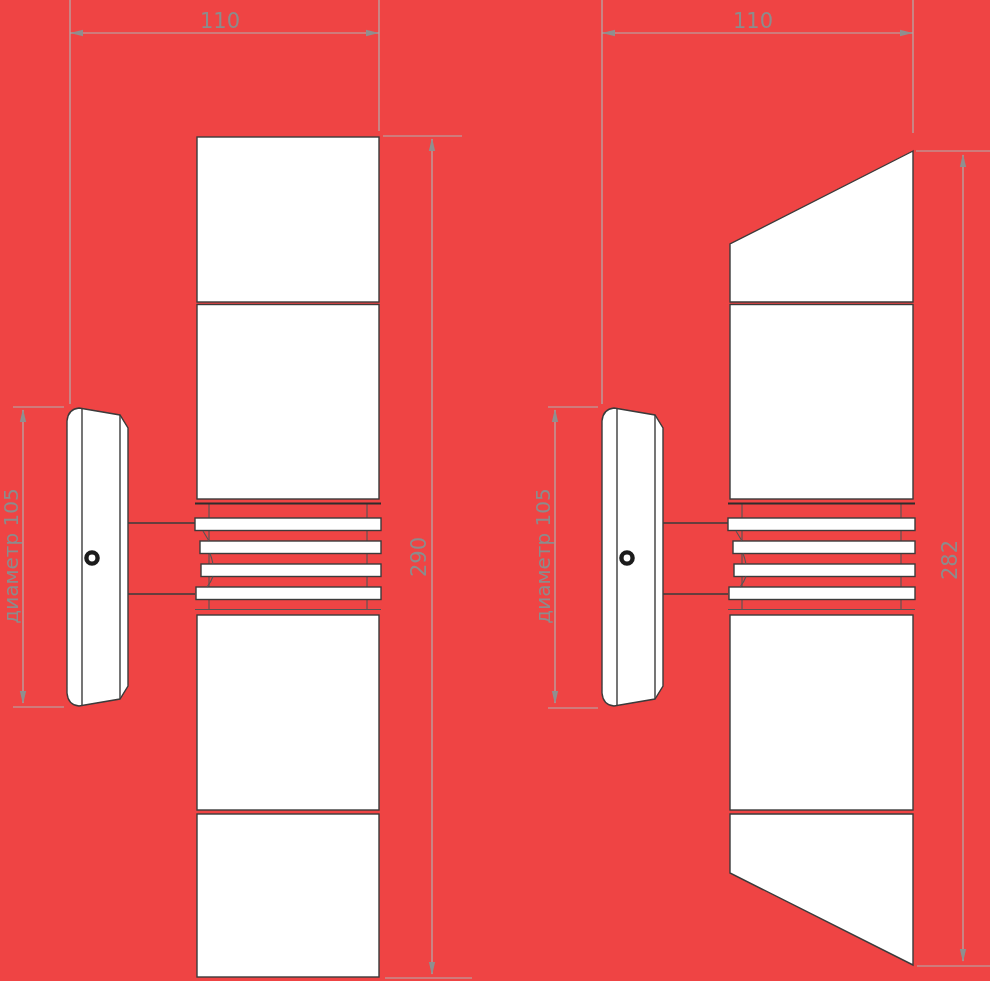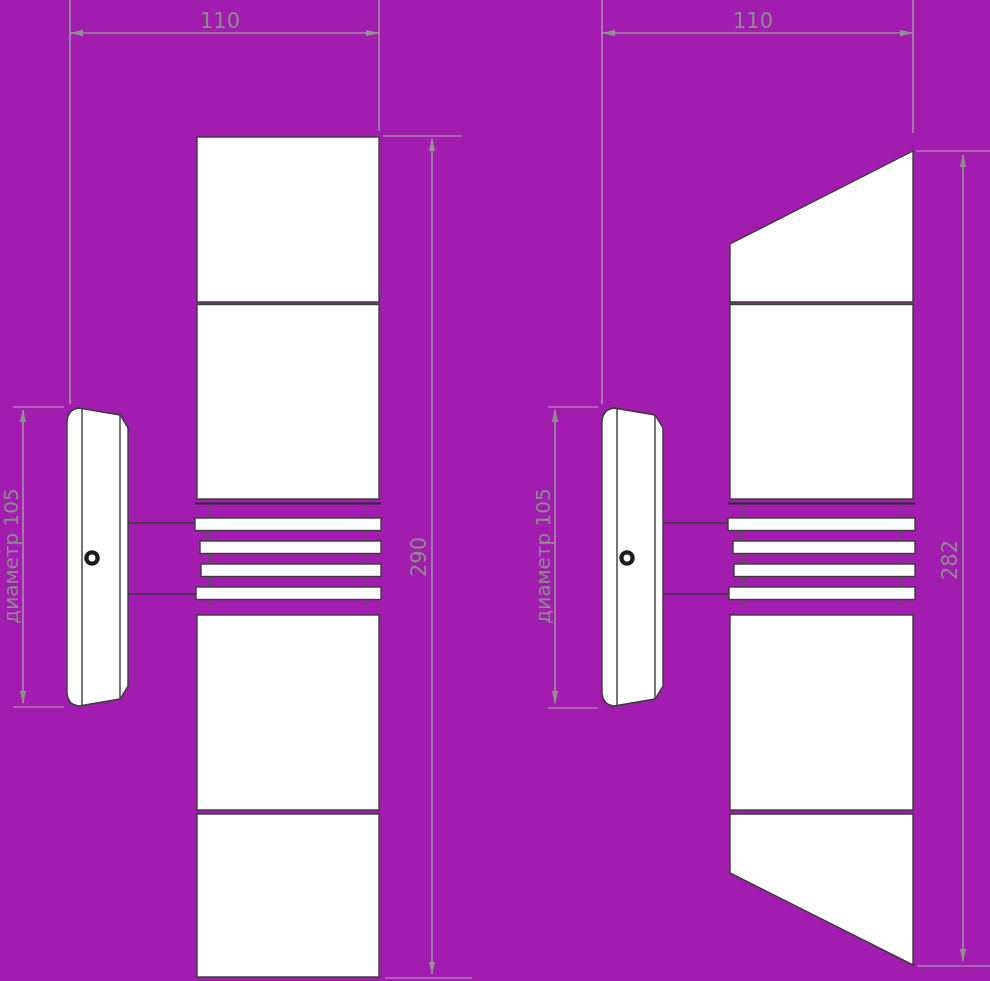--- a/index.html
+++ b/index.html
@@ -1,16 +1,16 @@
 <!DOCTYPE html>
 <html><head>
 <meta charset="utf-8">
 <style>
   html,body{margin:0;padding:0;background:#ffffff;}
-  .canvas{position:relative;width:990px;height:981px;background:#a21caf;overflow:hidden;
+  .canvas{position:relative;width:990px;height:981px;background:#ef4444;overflow:hidden;
           font-family:"DejaVu Sans", sans-serif;}
   svg{display:block;}
   .obj{fill:none;stroke:#3b3b3b;stroke-width:1.4px;}
   .obj-fill{fill:#ffffff;stroke:#3b3b3b;stroke-width:1.4px;}
   .obj-thick{fill:none;stroke:#2c2c2c;stroke-width:2.2px;}
   .obj-thin{fill:none;stroke:#555555;stroke-width:1.1px;}
   .dim{fill:none;stroke:#b0b0b0;stroke-width:1.2px;}
   .dim-arrow{fill:#8f8f8f;stroke:none;}
   .dim-text{fill:#8c8c8c;font-family:"DejaVu Sans", sans-serif;font-size:21px;}
   .dim-text-sm{fill:#8c8c8c;font-family:"DejaVu Sans", sans-serif;font-size:20px;}

